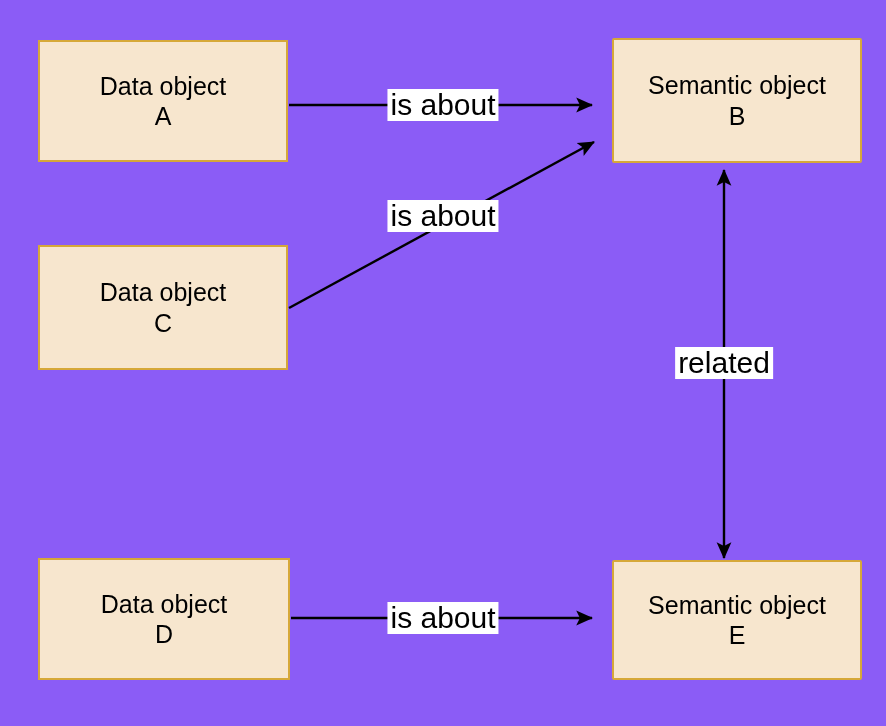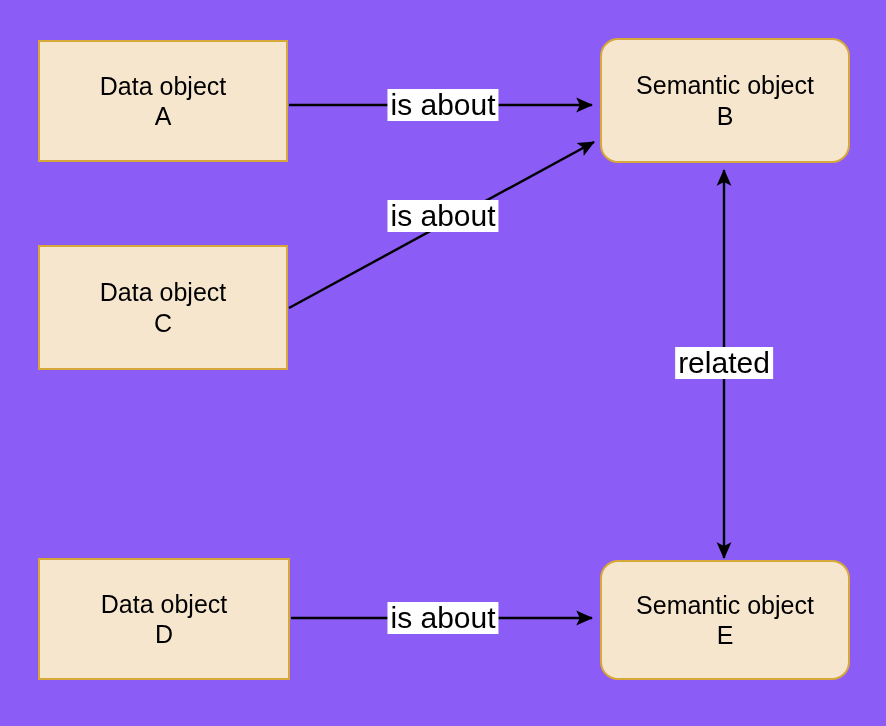--- a/index.html
+++ b/index.html
@@ -34,21 +34,22 @@
     align-items: center;
     justify-content: center;
     color: #000000;
     font-size: 25px;
     line-height: 1.22;
     text-align: center;
     font-family: "Liberation Sans", sans-serif;
     z-index: 2;
   }
   .node.rounded {
-    border-radius: 18px;
+    border-radius: 2px;
+    margin-left: 12px;
   }
   .node .line1, .node .line2 {
     display: block;
     white-space: nowrap;
   }
   .edge-label {
     position: absolute;
     transform: translate(-50%, -50%);
     background: #ffffff;
     color: #000000;

